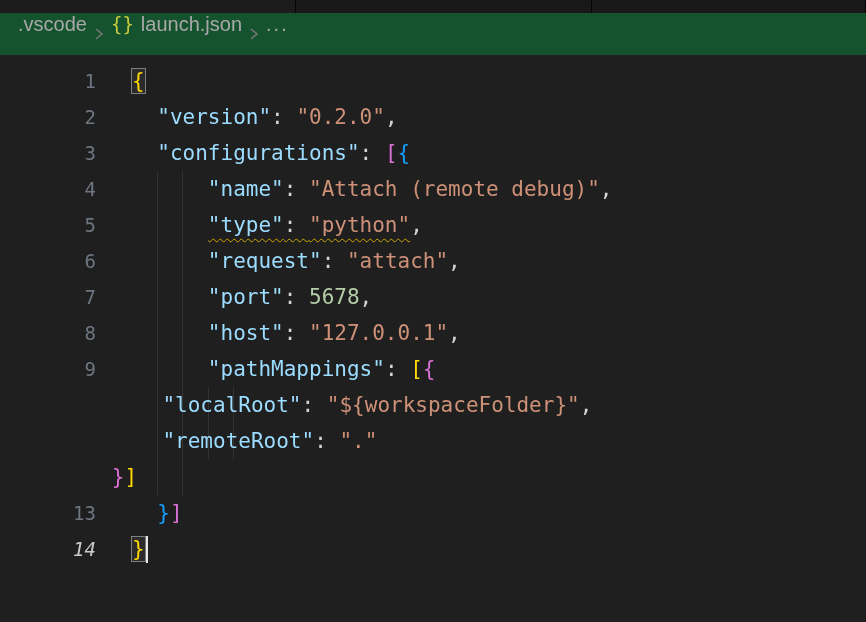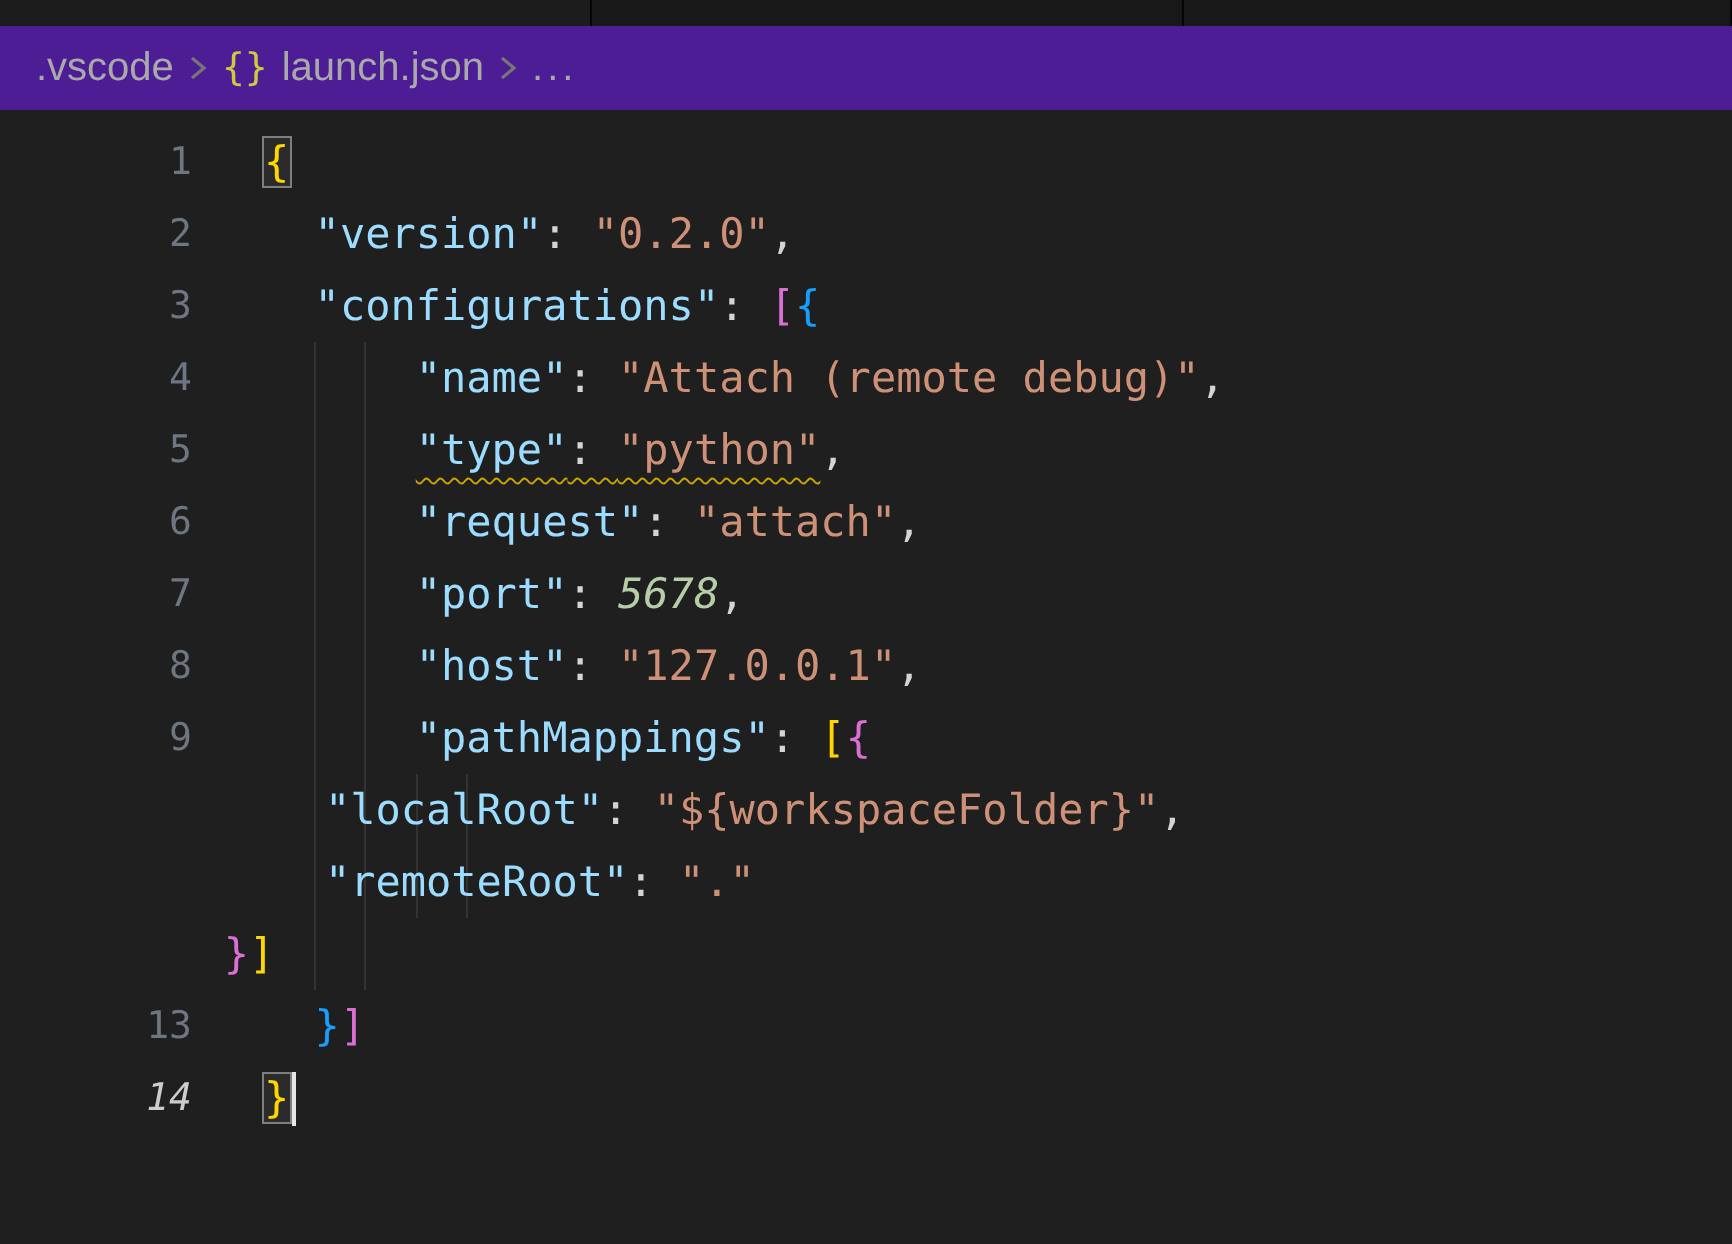--- a/index.html
+++ b/index.html
@@ -7,41 +7,41 @@
   body { font-family:"Liberation Sans", sans-serif; }
 
   
   .tab-strip { height:13px; width:100%; background:#0d0d0d; display:flex; }
   .tab-seg { height:100%; background:#181818; border-right:1px solid #050505; }
   .tab-seg.s1 { width:296px; background:#1c1c1c; }
   .tab-seg.s2 { width:296px; }
   .tab-seg.s3 { flex:1; }
 
   
-  .breadcrumbs { height:42px; display:flex; align-items:center; padding-left:18px;
-                 background:#4c1d95; color:#a9a9a9; font-size:20px; }
+  .breadcrumbs { height:42px; display:flex; padding-left:18px;
+                 background:#14532d; color:#a9a9a9; font-size:20px; }
   .crumb { cursor:default; }
   .crumb-sep { display:inline-flex; align-items:center; margin:0 7px; }
   .json-icon { font-family:"DejaVu Sans Mono", monospace; color:#cbcb41; font-size:19px;
                margin-right:7px; }
   .crumb-more { letter-spacing:2px; }
 
   
   .editor { position:relative; padding-top:8px; height:567px; }
   .code-line { display:flex; height:36px; line-height:36px; }
   .gutter { flex:0 0 96px; text-align:right; color:#6e7681; font-family:"DejaVu Sans Mono", monospace;
             font-size:19px; user-select:none; }
   .code-line.active .gutter { color:#cccccc;font-style:italic; }
   .code-content { position:relative; font-family:"DejaVu Sans Mono", monospace; font-size:21px;
                   white-space:pre; margin-left:36px; color:#d4d4d4; }
 
   .tk-ws  { }
   .tk-key { color:#9cdcfe; }
   .tk-str { color:#ce9178; }
-  .tk-num { color:#b5cea8;font-style:italic; }
+  .tk-num { color:#b5cea8; }
   .tk-pn  { color:#d4d4d4; }
   .tk-b1  { color:#ffd700; }
   .tk-b2  { color:#da70d6; }
   .tk-b3  { color:#179fff; }
 
   .bracket-match { outline:1px solid #7f7f7f; background:rgba(120,120,120,0.14); }
 
   .squiggle { text-decoration-line:underline; text-decoration-style:wavy;
               text-decoration-color:#cca700; text-decoration-thickness:1.2px;
               text-underline-offset:6px; text-decoration-skip-ink:none; }

